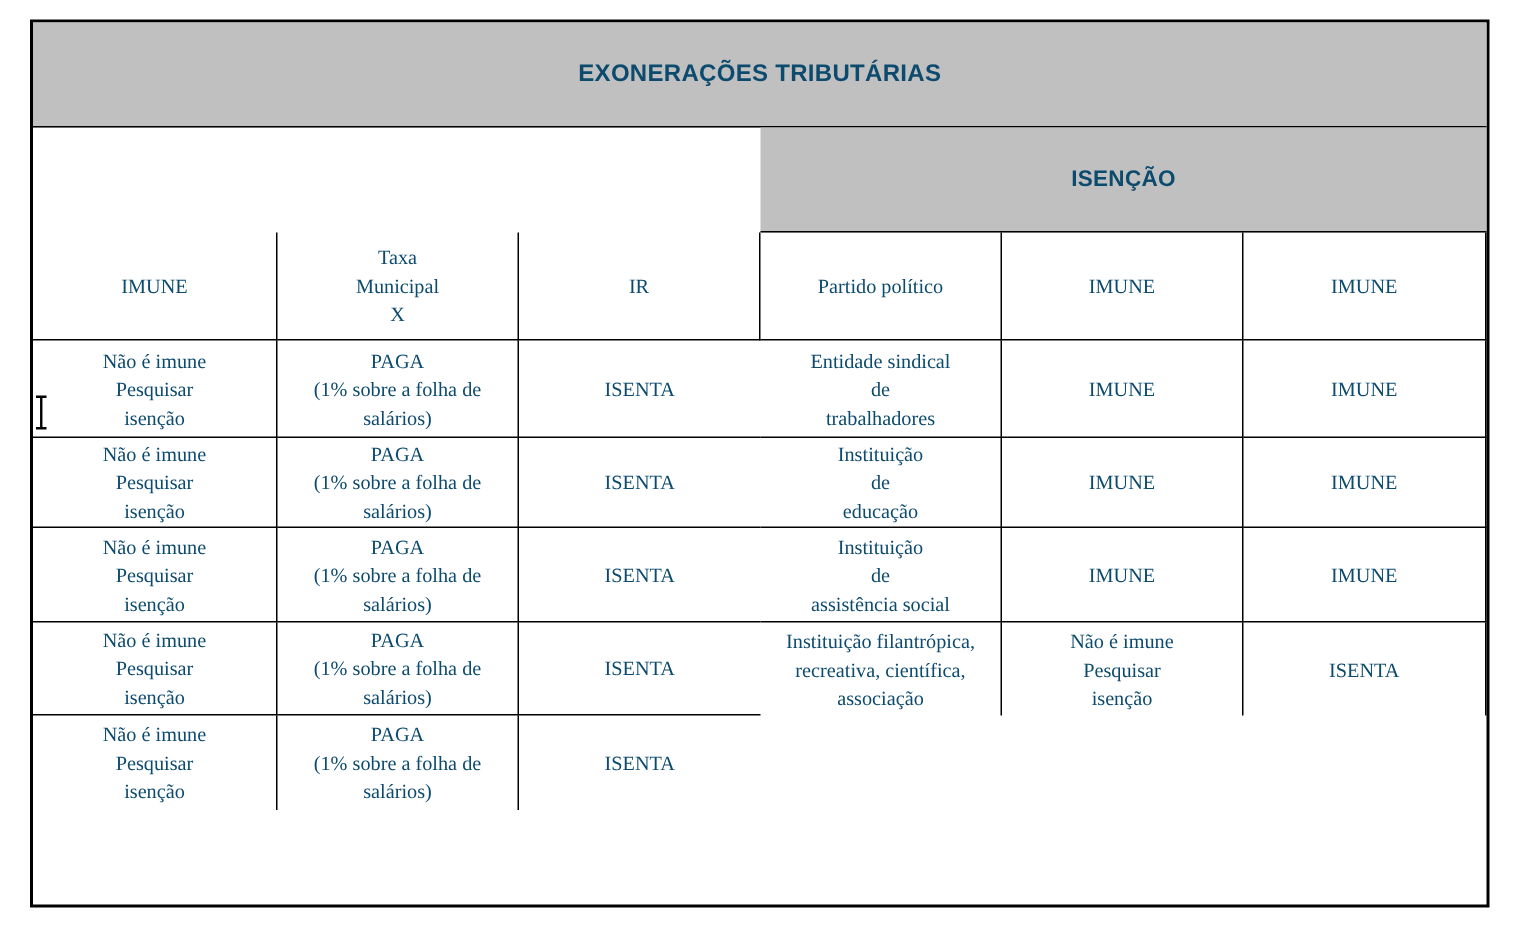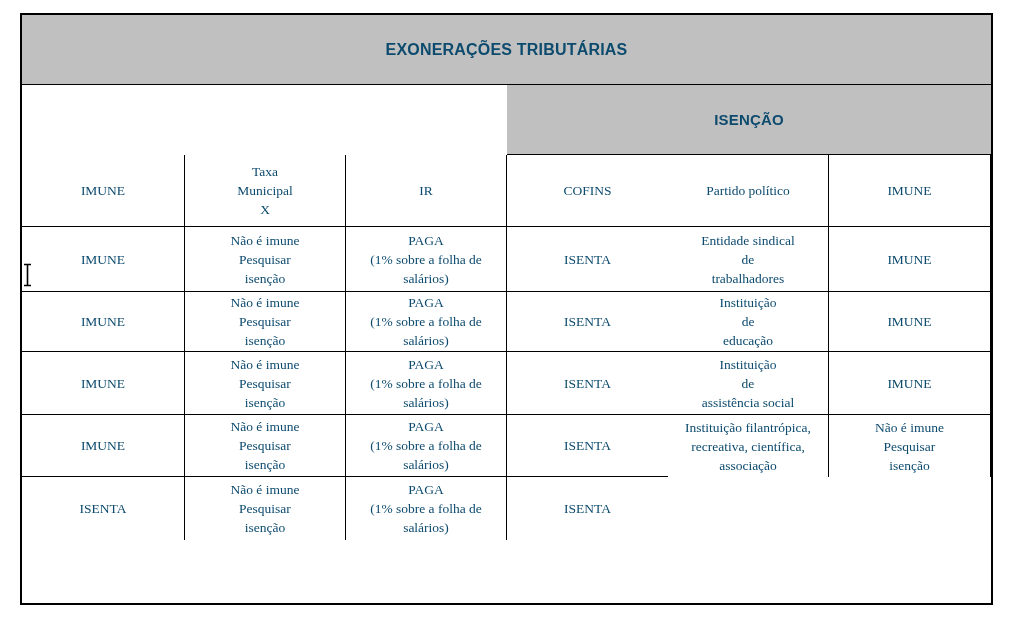--- a/index.html
+++ b/index.html
@@ -47,21 +47,20 @@
   <div class="c gray title span6 noR">EXONERAÇÕES TRIBUTÁRIAS</div>
 
   <div class="c gray span3b noR">ISENÇÃO</div>
 
 
   <div class="c">IMUNE</div>
   <div class="c">Taxa
 Municipal
 X</div>
   <div class="c">IR</div>
-  <div class="c noR">COFINS</div>
 
   <div class="c">Partido político</div>
   <div class="c">IMUNE</div>
   <div class="c">IMUNE</div>
   <div class="c">Não é imune
 Pesquisar
 isenção</div>
   <div class="c">PAGA
 (1% sobre a folha de
 salários)</div>

